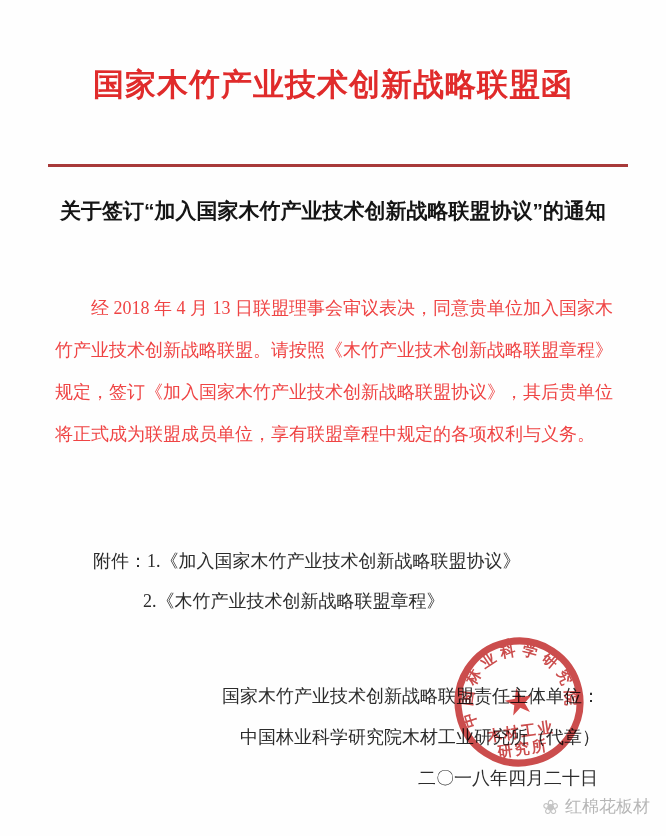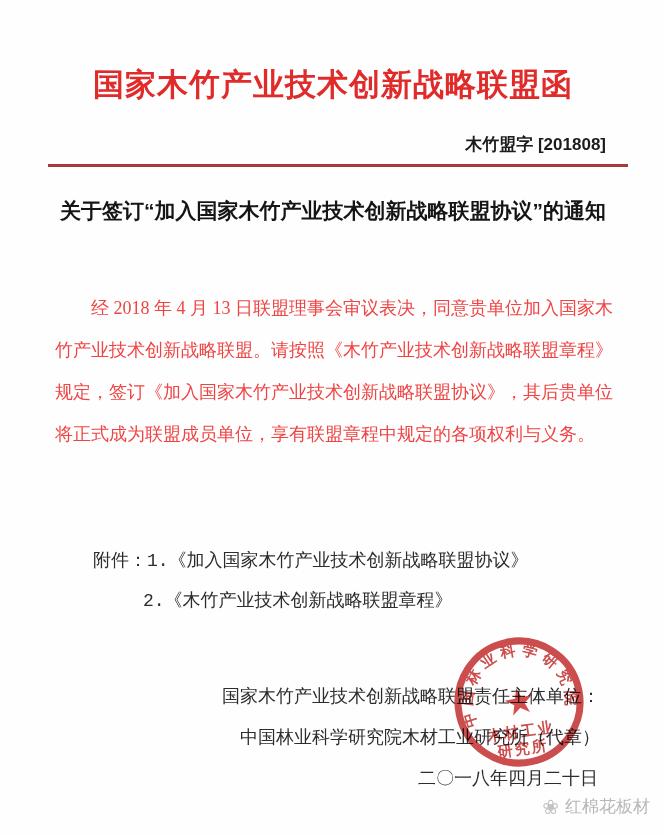--- a/index.html
+++ b/index.html
@@ -41,21 +41,21 @@
   .body-text {
     position:absolute; top:287px; left:55px; width:558px;
     font-size:18px; line-height:42px;
     text-indent:2em; text-align:justify;
     color:#ef4444;
   }
   .attachments {
     position:absolute; top:551px; left:93px;
     font-size:18px; color:#2c2c2c;
   }
-  .attachments .att-row { line-height:20px;font-family:Liberation Mono, monospace; }
+  .attachments .att-row { line-height:20px; }
   .attachments .att-row-2 { margin-top:20px; padding-left:50px; }
   .signature {
     position:absolute; top:686px; right:66px;
     text-align:right; font-size:18px; color:#2c2c2c;
   }
   .signature div { line-height:20px; }
   .signature .sig-line-2 { margin-top:21px; }
   .signature .sig-date { margin-top:21px; margin-right:2px; }
   .seal {
     position:absolute; left:448px; top:634px;
@@ -90,21 +90,20 @@
     font-size:20px; color:#c4c4c4; line-height:1;
   }
 </style>
 </head>
 <body>
 
 <div class="page">
 
   <div class="doc-title">国家木竹产业技术创新战略联盟函</div>
 
-  <div class="ref-number">木竹盟字 [201808]</div>
 
   <div class="red-rule"></div>
 
   <div class="subject">关于签订“加入国家木竹产业技术创新战略联盟协议”的通知</div>
 
 
   <div class="body-text">经 2018 年 4 月 13 日联盟理事会审议表决，同意贵单位加入国家木竹产业技术创新战略联盟。请按照《木竹产业技术创新战略联盟章程》规定，签订《加入国家木竹产业技术创新战略联盟协议》，其后贵单位将正式成为联盟成员单位，享有联盟章程中规定的各项权利与义务。</div>
 
   <div class="attachments">
     <div class="att-row">

